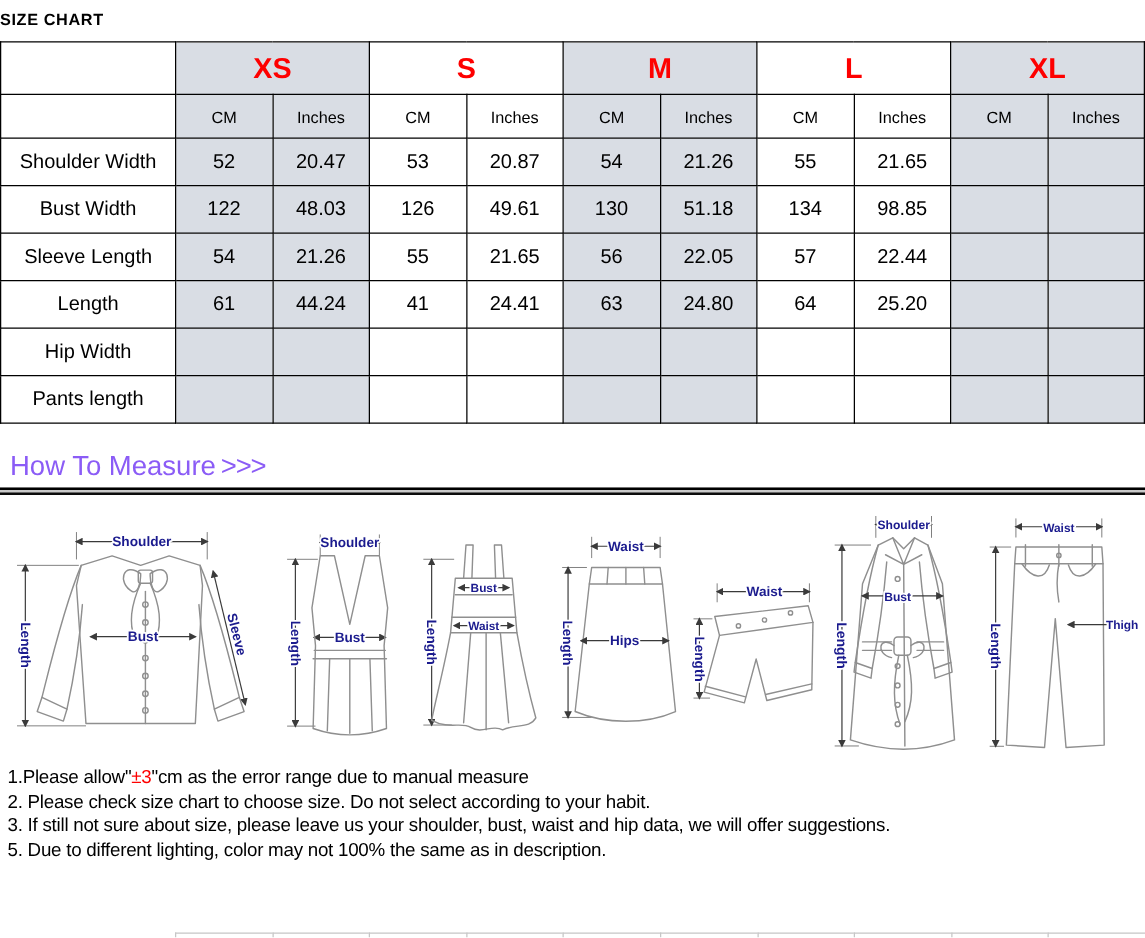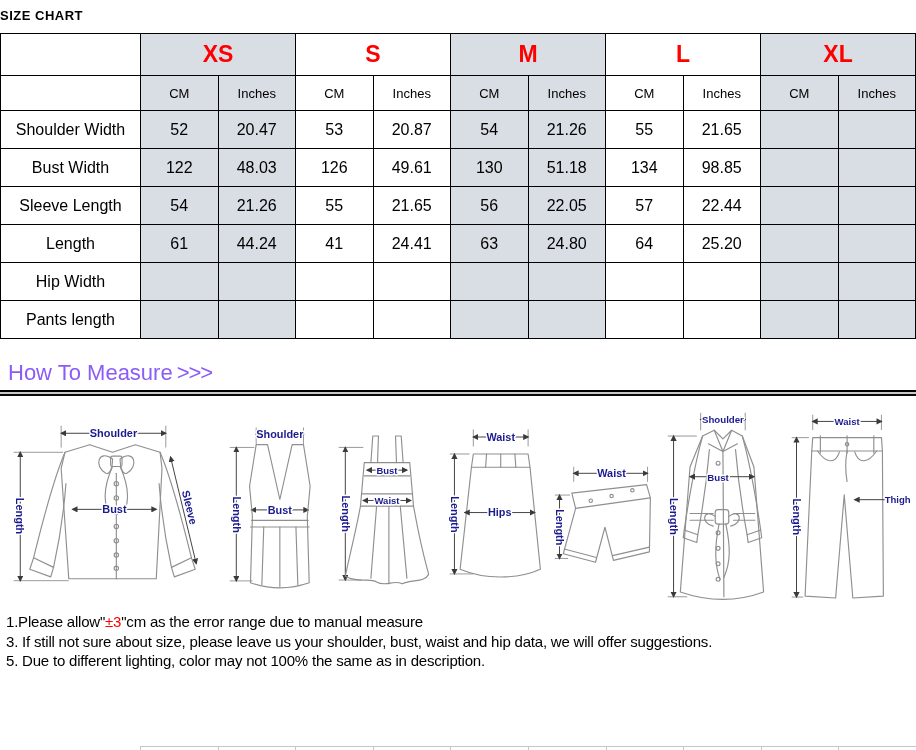--- a/index.html
+++ b/index.html
@@ -352,20 +352,21 @@
     <line class="arrow" x1="72" y1="95" x2="104" y2="95" marker-start="url(#ah)"></line>
     <text x="64" y="17" text-anchor="middle" class="t10">Waist</text>
     <text transform="rotate(90 11 113)" x="11" y="117" text-anchor="middle">Length</text>
     <text x="117" y="99" text-anchor="middle" class="t10">Thigh</text>
   </svg>
 
 </div>
 
 <div class="notes">
   <div><span>1.Please allow"</span><span class="red">±3</span><span>"cm as the error range due to manual measure</span></div>
+  <div>2. Please check size chart to choose size. Do not select according to your habit.</div>
   <div>3. If still not sure about size, please leave us your shoulder, bust, waist and hip data, we will offer suggestions.</div>
   <div>5. Due to different lighting, color may not 100% the same as in description.</div>
 </div>
 
 <div class="bottom-edge">
   <span></span>
     <span></span>
     <span></span>
     <span></span>
     <span></span>

